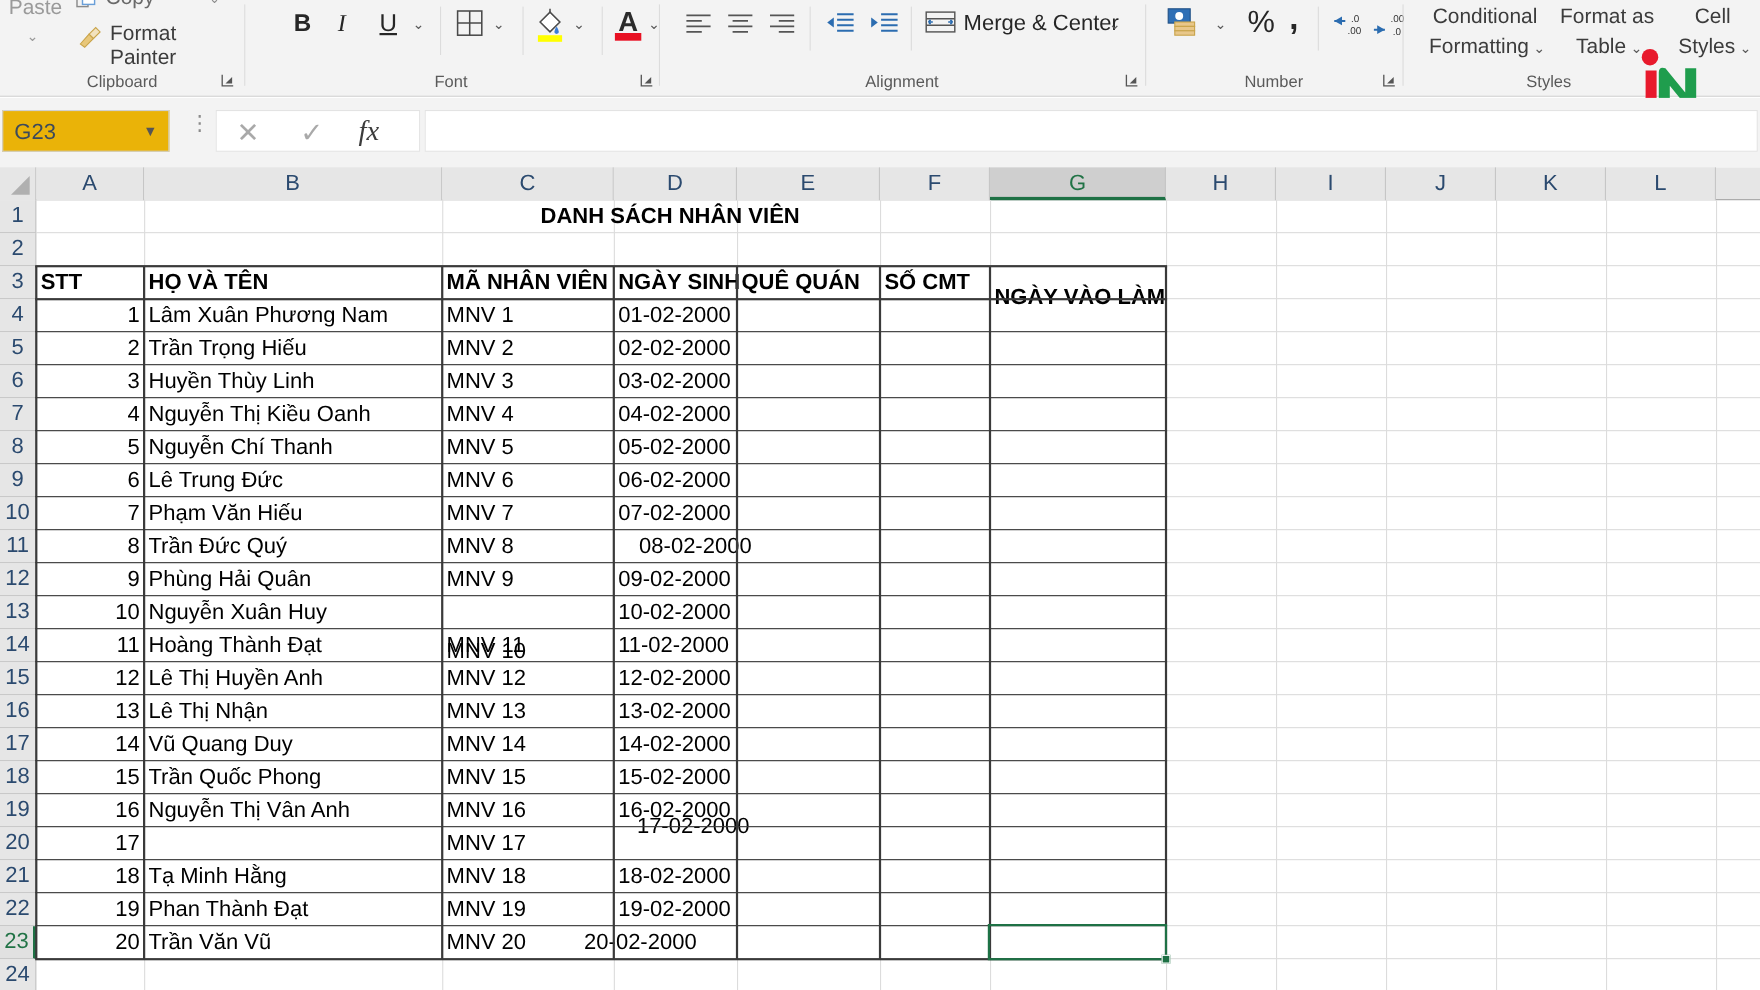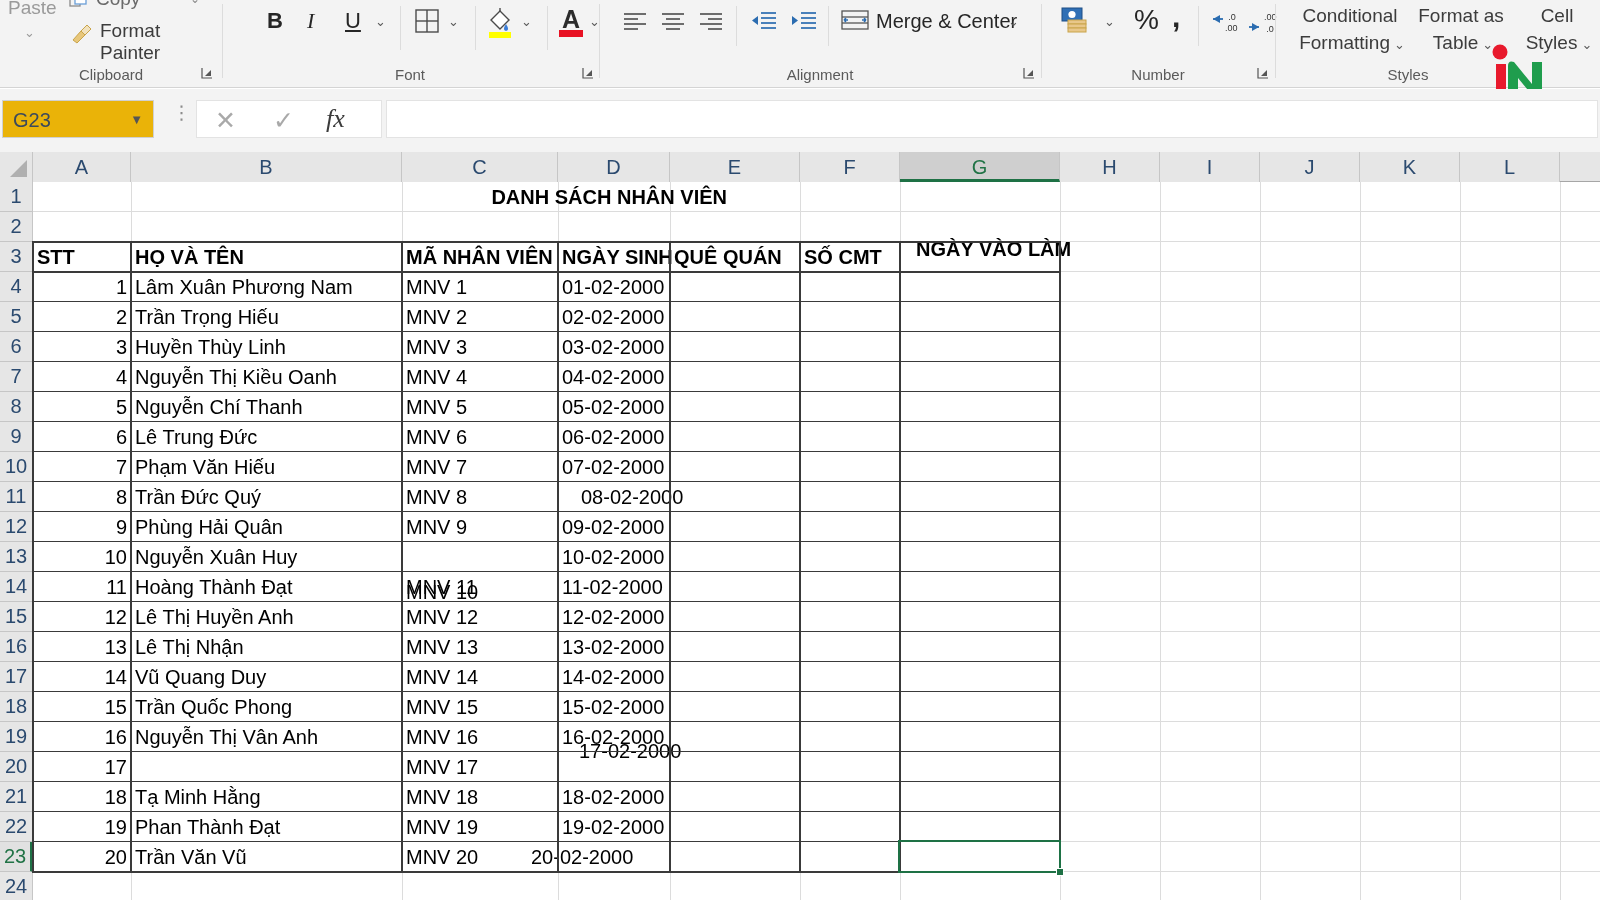--- a/index.html
+++ b/index.html
@@ -495,21 +495,21 @@
       <div class="gline-h" style="top: 629px;"></div>
       <div class="gline-h" style="top: 659px;"></div>
       <div class="gline-h" style="top: 689px;"></div>
       <div class="cell bold" style="left: 98px; top: 0px; width: 600px; height: 30px; text-align: right;">DANH SÁCH NHÂN VIÊN</div>
       <div class="cell bold" style="left: 0px; top: 60px; width: 98px; height: 30px;">STT</div>
       <div class="cell bold" style="left: 98px; top: 60px; width: 228px; height: 30px;">HỌ VÀ TÊN</div>
       <div class="cell bold" style="left: 369px; top: 60px; width: 156px; height: 30px;">MÃ NHÂN VIÊN</div>
       <div class="cell bold" style="left: 525px; top: 60px; width: 112px; height: 30px;">NGÀY SINH</div>
       <div class="cell bold" style="left: 637px; top: 60px; width: 130px; height: 30px;">QUÊ QUÁN</div>
       <div class="cell bold" style="left: 767px; top: 60px; width: 100px; height: 30px;">SỐ CMT</div>
-      <div class="cell bold" style="left: 867px; top: 52px; width: 160px; height: 30px; margin-left: 12px;">NGÀY VÀO LÀM</div>
+      <div class="cell bold" style="left: 867px; top: 73px; width: 160px; height: 30px;">NGÀY VÀO LÀM</div>
       <div class="cell right" style="left: 0px; top: 90px; width: 98px; height: 30px;">1</div>
       <div class="cell" style="left: 98px; top: 90px; width: 271px; height: 30px;">Lâm Xuân Phương Nam</div>
       <div class="cell" style="left: 369px; top: 90px; width: 156px; height: 30px;">MNV 1</div>
       <div class="cell" style="left: 525px; top: 90px; width: 112px; height: 30px;">01-02-2000</div>
       <div class="cell" style="left: 637px; top: 90px; width: 130px; height: 30px;"></div>
       <div class="cell" style="left: 767px; top: 90px; width: 100px; height: 30px;"></div>
       <div class="cell" style="left: 867px; top: 90px; width: 160px; height: 30px;"></div>
       <div class="cell right" style="left: 0px; top: 120px; width: 98px; height: 30px;">2</div>
       <div class="cell" style="left: 98px; top: 120px; width: 271px; height: 30px;">Trần Trọng Hiếu</div>
       <div class="cell" style="left: 369px; top: 120px; width: 156px; height: 30px;">MNV 2</div>

